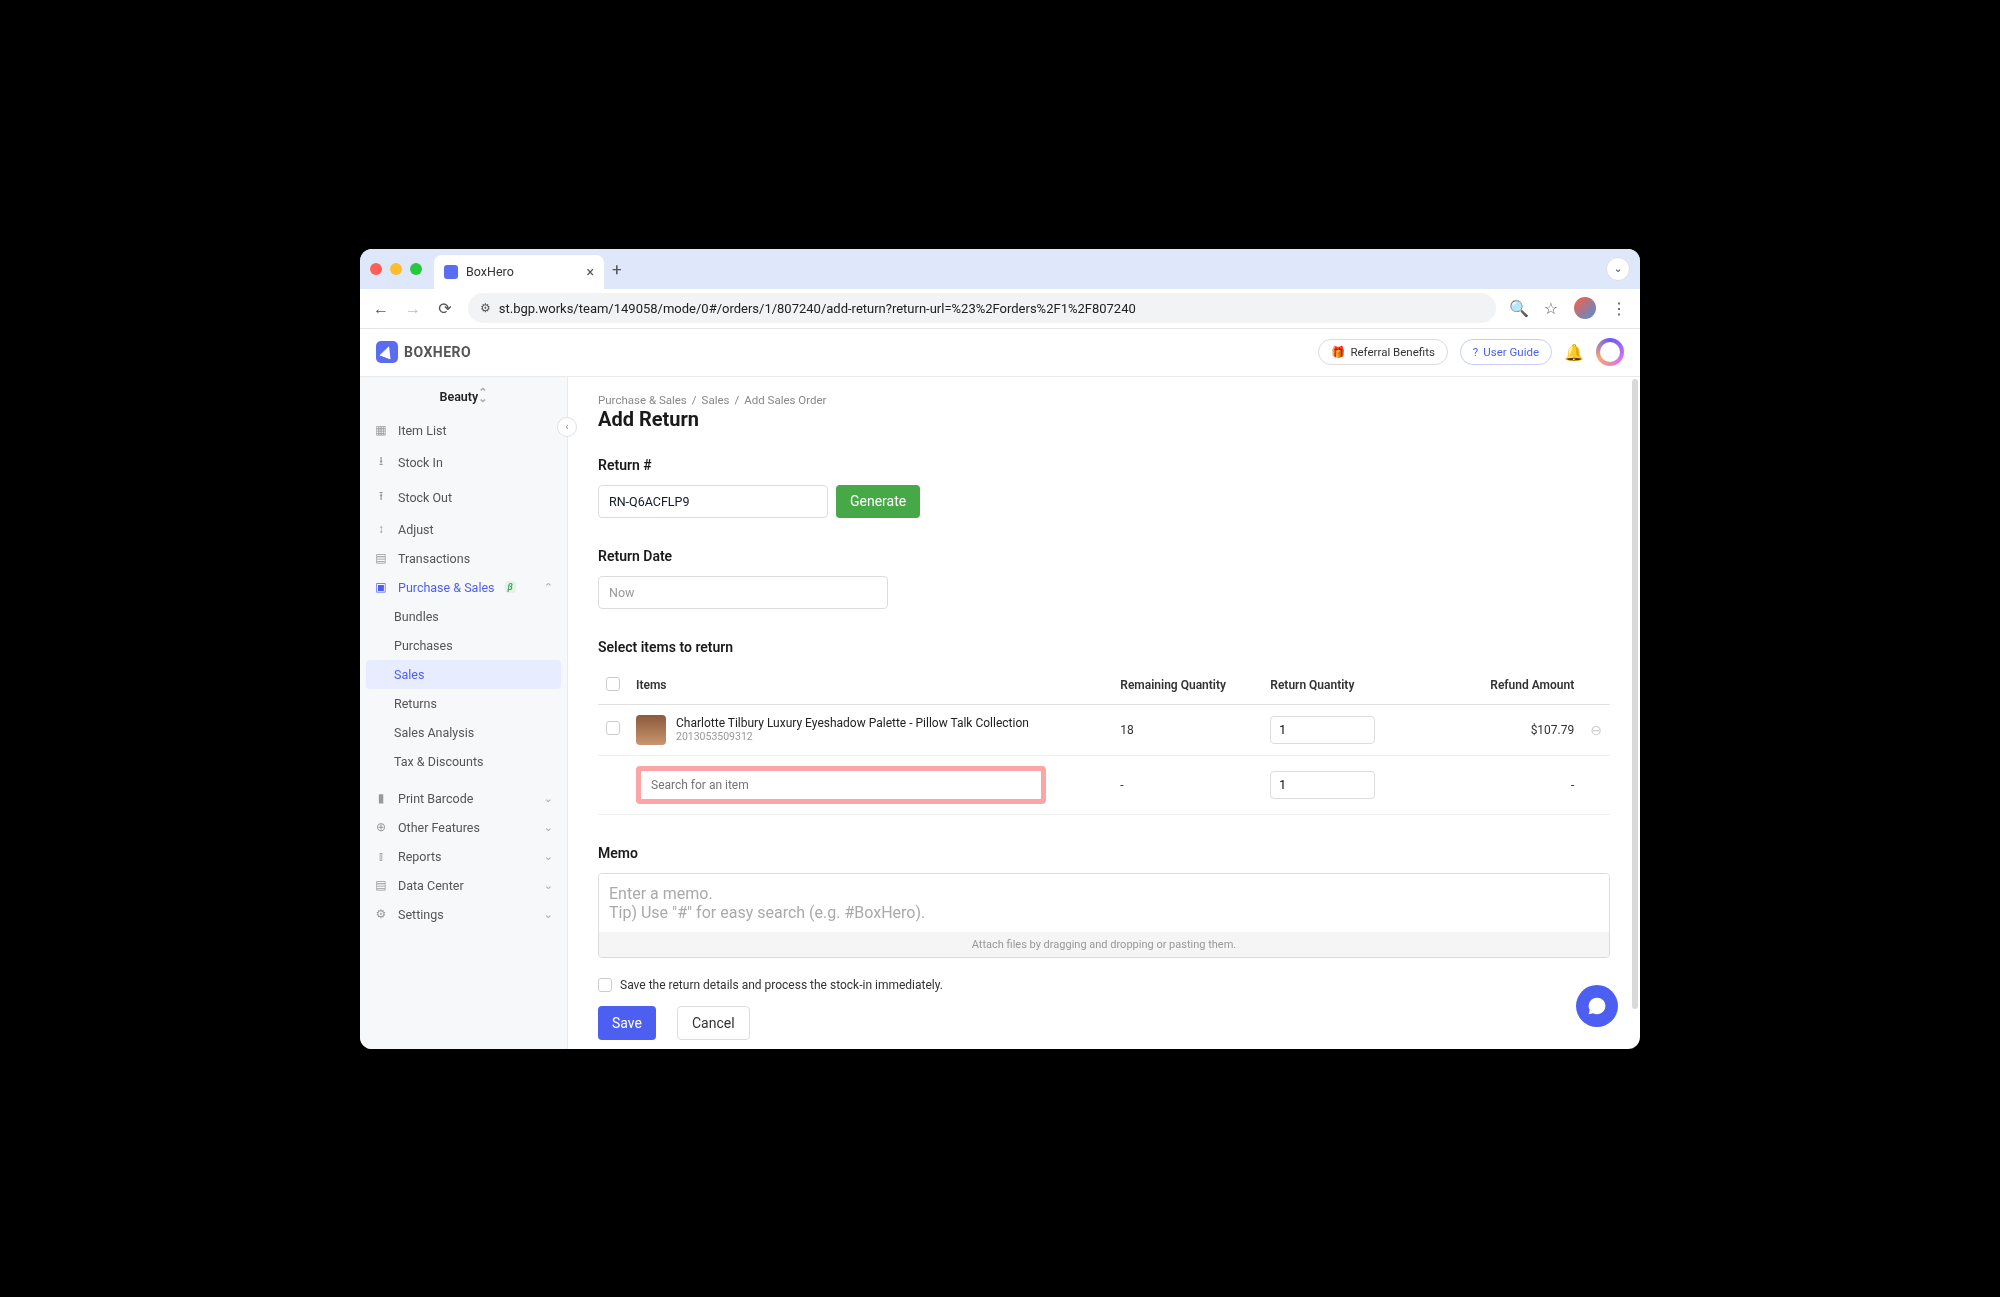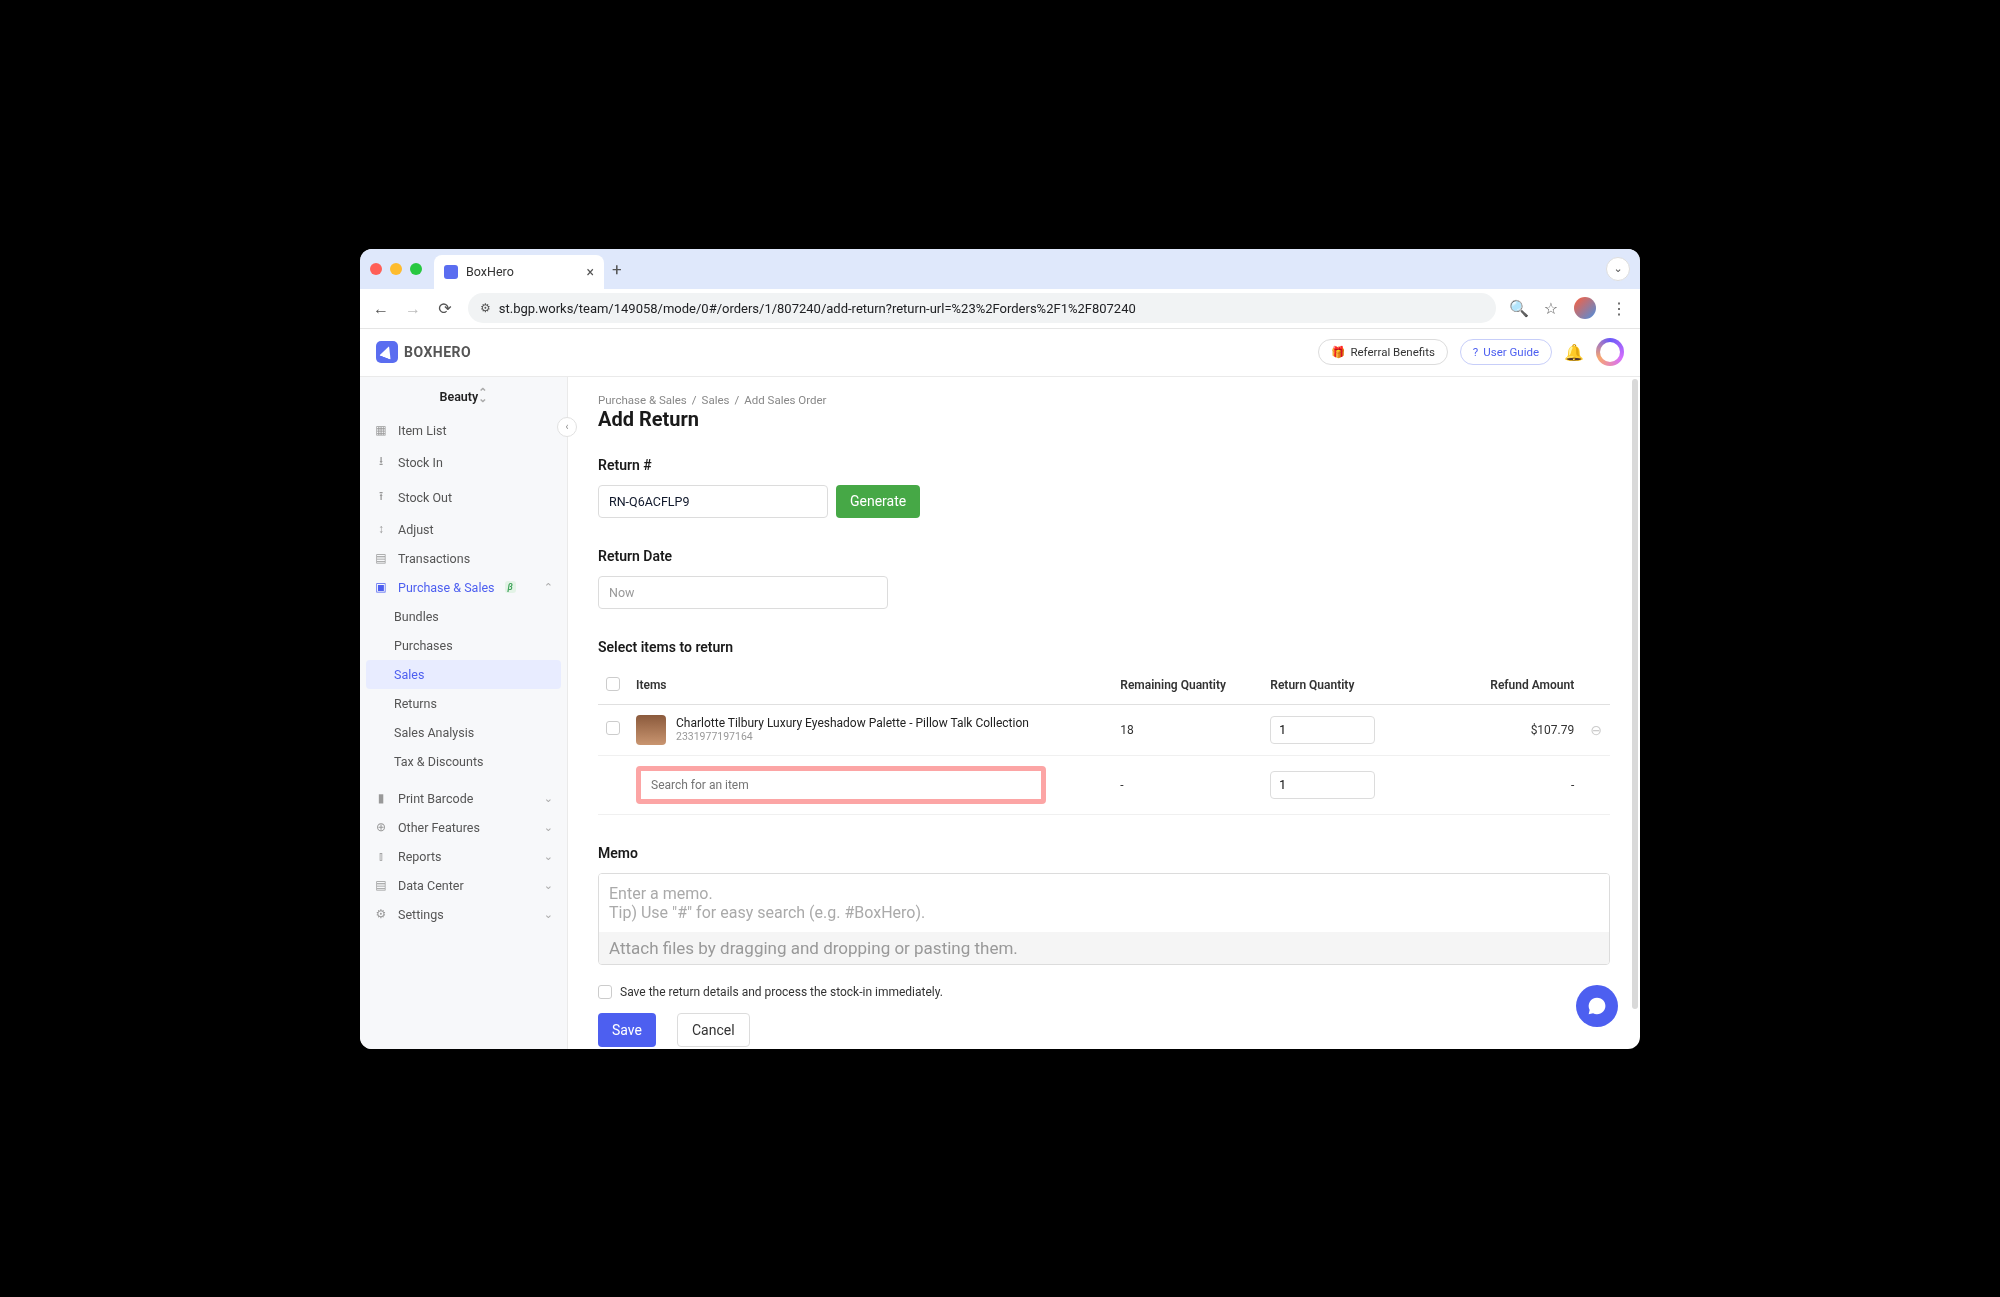--- a/index.html
+++ b/index.html
@@ -71,21 +71,21 @@
   .prod-img{width:30px;height:30px;border-radius:4px;background:linear-gradient(#8b5a3c,#c99570);}
   .prod-name{font-size:12px;color:#222;}
   .prod-sku{font-size:10.5px;color:#999;}
   .qty-input{border:1px solid #dcdcdc;border-radius:4px;padding:6px 8px;width:105px;font-size:12px;}
   .search-item{border:5px solid #fca5a5;border-radius:4px;padding:7px 10px;width:410px;font-size:12px;color:#999;}
   .row-del{width:16px;height:16px;color:#ccc;font-size:14px;}
   
   .memo-box{border:1px solid #dcdcdc;border-radius:4px;overflow:hidden;}
   .memo-text{width:100%;border:none;padding:10px;font-size:16px;height:54px;resize:none;color:#333;}
   .memo-text::placeholder{color:#aaa;}
-  .memo-attach{background:#f5f5f5;padding:6px 10px;font-size:17px;color:#999;position:relative;}
+  .memo-attach{background:#f5f5f5;padding:6px 10px;font-size:11px;color:#999;position:relative;text-align:center;}
   
   .checkbox-row{display:flex;align-items:center;gap:8px;font-size:12px;color:#333;margin:20px 0 14px;}
   .action-row{display:flex;gap:21px;}
   
   .help-bubble{position:absolute;right:22px;bottom:22px;width:42px;height:42px;border-radius:50%;background:#4d5ff0;display:flex;align-items:center;justify-content:center;color:#fff;}
   
   .scrollbar-fake{position:absolute;right:2px;top:2px;bottom:40px;width:6px;background:#d9d9d9;border-radius:3px;}
 </style>
 </head>
 <body>
@@ -265,21 +265,21 @@
           </tr>
         </thead>
         <tbody>
           <tr>
             <td><span class="chk"></span></td>
             <td>
               <div class="prod">
                 <div class="prod-img"></div>
                 <div>
                   <div class="prod-name">Charlotte Tilbury Luxury Eyeshadow Palette - Pillow Talk Collection</div>
-                  <div class="prod-sku">2331977197164</div>
+                  <div class="prod-sku">2013053509312</div>
                 </div>
               </div>
             </td>
             <td>18</td>
             <td><input class="qty-input" value="1" style=""></td>
             <td class="right">$107.79</td>
             <td><span class="row-del">⊖</span></td>
           </tr>
           <tr>
             <td></td>

